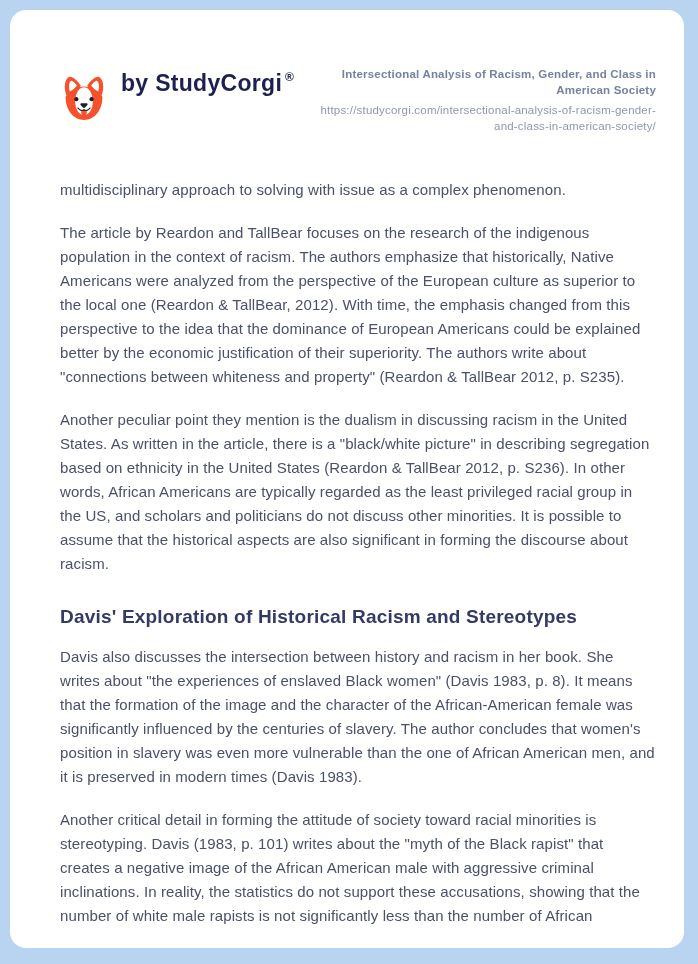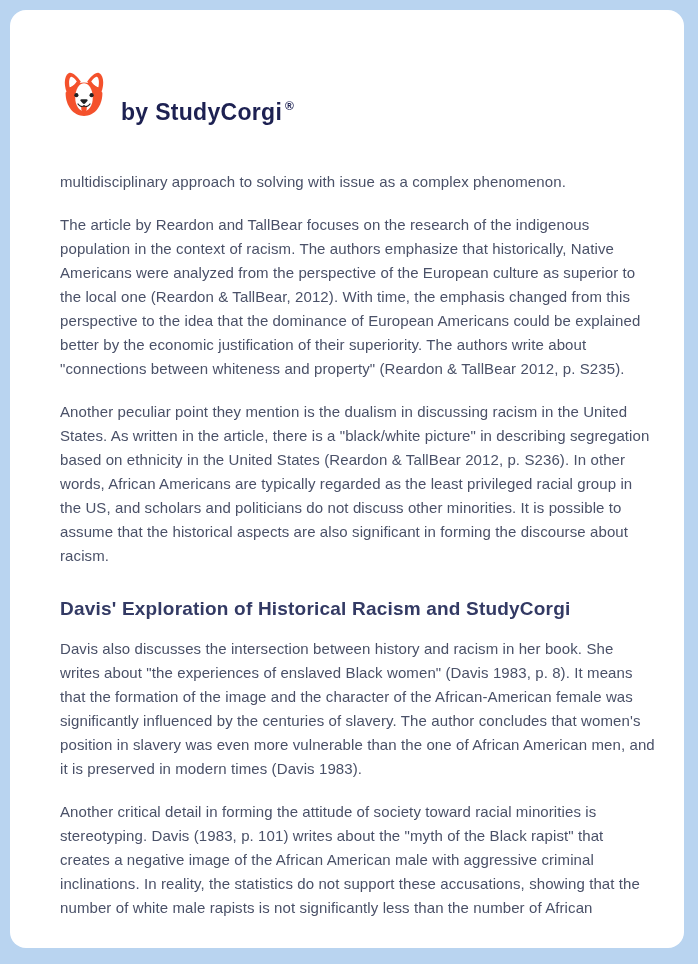--- a/index.html
+++ b/index.html
@@ -22,21 +22,21 @@
     box-sizing: border-box;
     padding: 56px 28px 0 50px;
     overflow: hidden;
   }
   .doc-header {
     display: flex;
     justify-content: space-between;
     align-items: center;
     margin-bottom: 44px;
   }
-  .brand { display: flex; align-items: flex-end; gap: 13px; }
+  .brand { display: flex; align-items: flex-start; gap: 13px; }
   .corgi-icon svg { width: 48px; height: 60px; display: block; }
   .brand-text {
     font-size: 23px;
     font-weight: bold;
     color: #1d2152;
     letter-spacing: 0.3px;
     white-space: nowrap;
   }
   .reg-mark {
     font-size: 12px;
@@ -103,25 +103,27 @@
           <path d="M26.8 35 L33.2 35 C34.4 35 35 36.2 34.2 37.2 L31.3 40.4 C30.6 41.2 29.4 41.2 28.7 40.4 L25.8 37.2 C25 36.2 25.6 35 26.8 35 Z" fill="#1f2023"></path>
 
           <path d="M22.5 41 C25 44.5 28 45 30 43.2 M37.5 41 C35 44.5 32 45 30 43.2" stroke="#1f2023" stroke-width="1.6" fill="none" stroke-linecap="round"></path>
 
           <path d="M26.5 45 C26.5 50 28 52.5 30 52.5 C32 52.5 33.5 50 33.5 45 C32.3 44.2 27.7 44.2 26.5 45 Z" fill="#f4512c"></path>
         </svg>
       </span>
       <span class="brand-text"><span>by StudyCorgi</span><sup class="reg-mark">®</sup></span>
     </div>
     <div class="doc-meta">
+      <div class="doc-title">Intersectional Analysis of Racism, Gender, and Class in American Society</div>
+      <a class="doc-url" href="#">https://studycorgi.com/intersectional-analysis-of-racism-gender-and-class-in-american-society/</a>
     </div>
   </header>
 
   <main class="article">
     <p>multidisciplinary approach to solving with issue as a complex phenomenon.</p>
     <p>The article by Reardon and TallBear focuses on the research of the indigenous population in the context of racism. The authors emphasize that historically, Native Americans were analyzed from the perspective of the European culture as superior to the local one (Reardon &amp; TallBear, 2012). With time, the emphasis changed from this perspective to the idea that the dominance of European Americans could be explained better by the economic justification of their superiority. The authors write about "connections between whiteness and property" (Reardon &amp; TallBear 2012, p. S235).</p>
     <p>Another peculiar point they mention is the dualism in discussing racism in the United States. As written in the article, there is a "black/white picture" in describing segregation based on ethnicity in the United States (Reardon &amp; TallBear 2012, p. S236). In other words, African Americans are typically regarded as the least privileged racial group in the US, and scholars and politicians do not discuss other minorities. It is possible to assume that the historical aspects are also significant in forming the discourse about racism.</p>
-    <h2>Davis' Exploration of Historical Racism and StudyCorgi</h2>
+    <h2>Davis' Exploration of Historical Racism and Stereotypes</h2>
     <p>Davis also discusses the intersection between history and racism in her book. She writes about "the experiences of enslaved Black women" (Davis 1983, p. 8). It means that the formation of the image and the character of the African-American female was significantly influenced by the centuries of slavery. The author concludes that women's position in slavery was even more vulnerable than the one of African American men, and it is preserved in modern times (Davis 1983).</p>
     <p>Another critical detail in forming the attitude of society toward racial minorities is stereotyping. Davis (1983, p. 101) writes about the "myth of the Black rapist" that creates a negative image of the African American male with aggressive criminal inclinations. In reality, the statistics do not support these accusations, showing that the number of white male rapists is not significantly less than the number of African</p>
   </main>
 
 </div>
 
 </body></html>

